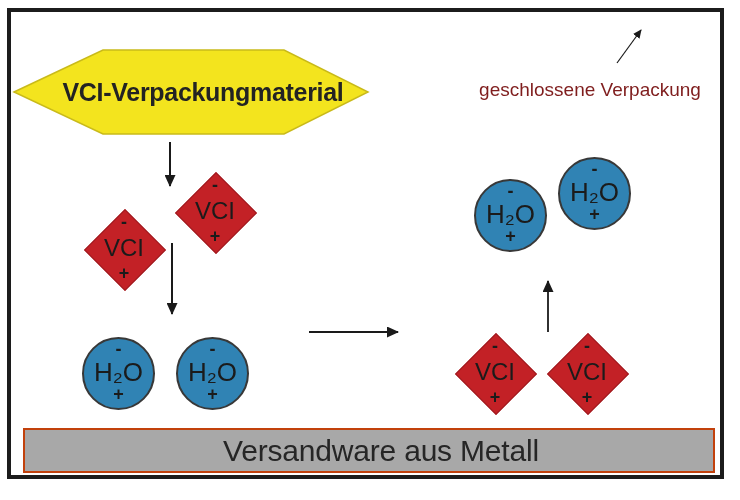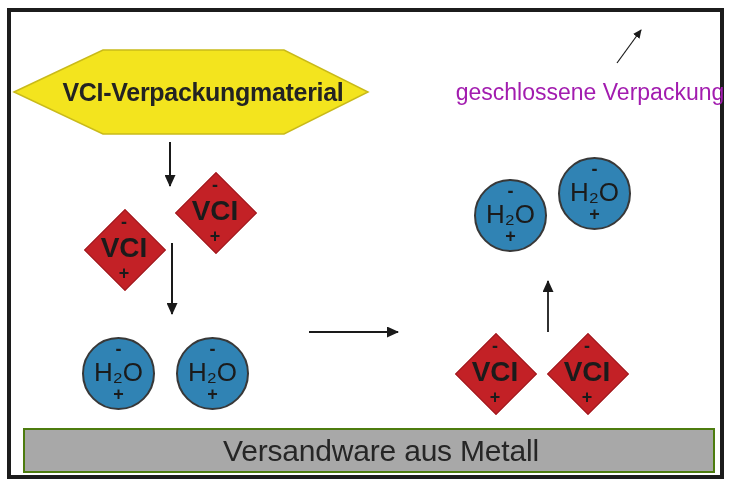--- a/index.html
+++ b/index.html
@@ -12,45 +12,45 @@
     border:4px solid #1c1c1c;box-sizing:border-box;
   }
   .shapes-svg{position:absolute;left:0;top:0;}
   .hex-label{
     position:absolute;left:48px;top:50px;width:310px;height:84px;
     display:flex;align-items:center;justify-content:center;
     font-size:25px;font-weight:600;letter-spacing:-0.3px;color:#232323;
   }
   .closed-label{
     position:absolute;left:450px;top:79px;width:280px;text-align:center;
-    font-size:23px;color:#a21caf;
+    font-size:19px;color:#7f1d1d;
   }
   .molecule{
     position:absolute;display:flex;flex-direction:column;align-items:center;
     justify-content:space-between;box-sizing:border-box;
   }
   .molecule .shape{position:absolute;z-index:0;}
   .molecule span{position:relative;z-index:1;color:#1b1b1b;text-align:center;}
   .charge{font-size:18px;font-weight:700;line-height:13px;}
   .mol-label{line-height:24px;}
   .diamond{width:80px;height:80px;padding:7px 0 9px;}
   .diamond .shape{
     left:12px;top:12px;width:56px;height:56px;
     background:#c32126;border:1px solid #9e1b20;transform:rotate(45deg);
   }
-  .diamond .mol-label{font-size:28px;font-weight:700;}
+  .diamond .mol-label{font-size:24px;font-weight:400;}
   .circle{width:73px;height:73px;padding:6px 0 9px;}
   .circle .shape{
     left:0;top:0;width:73px;height:73px;box-sizing:border-box;
     background:#3083b4;border:2px solid #383838;border-radius:50%;
   }
   .circle .mol-label{font-size:26px;font-weight:400;}
   .metal-bar{
     position:absolute;left:23px;top:428px;width:692px;height:45px;
-    background:#a8a8a8;border:2px solid #4d7c0f;box-sizing:border-box;
+    background:#a8a8a8;border:2px solid #c2410c;box-sizing:border-box;
     display:flex;align-items:center;justify-content:center;
     font-size:30px;font-weight:400;color:#262626;letter-spacing:-0.2px;padding-left:24px;
   }
 </style>
 </head>
 <body>
 
 <div class="canvas">
 
   <div class="frame"></div>

